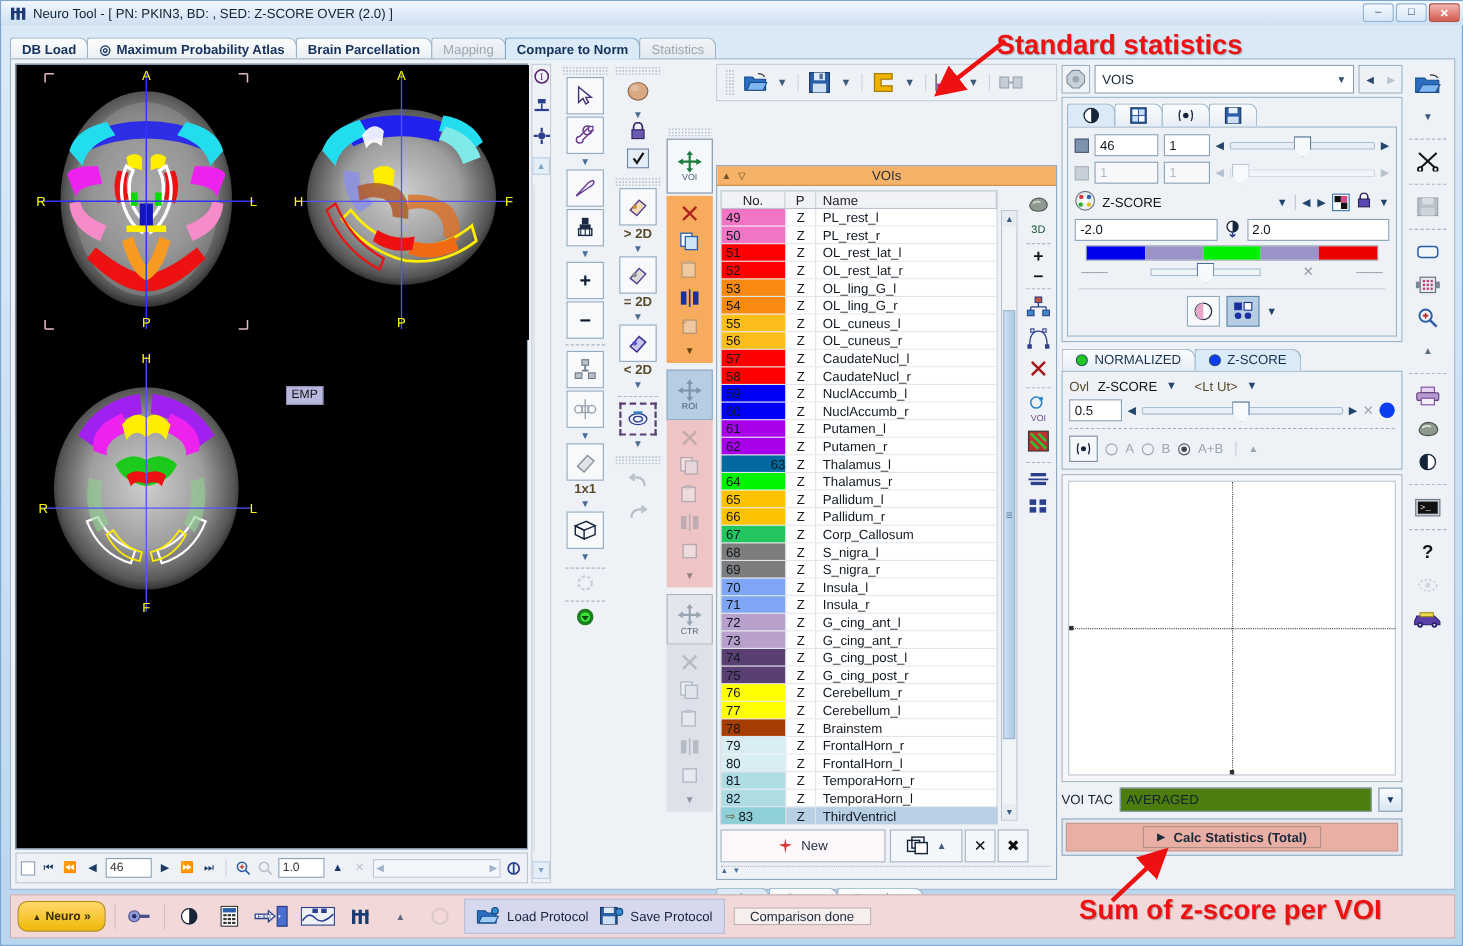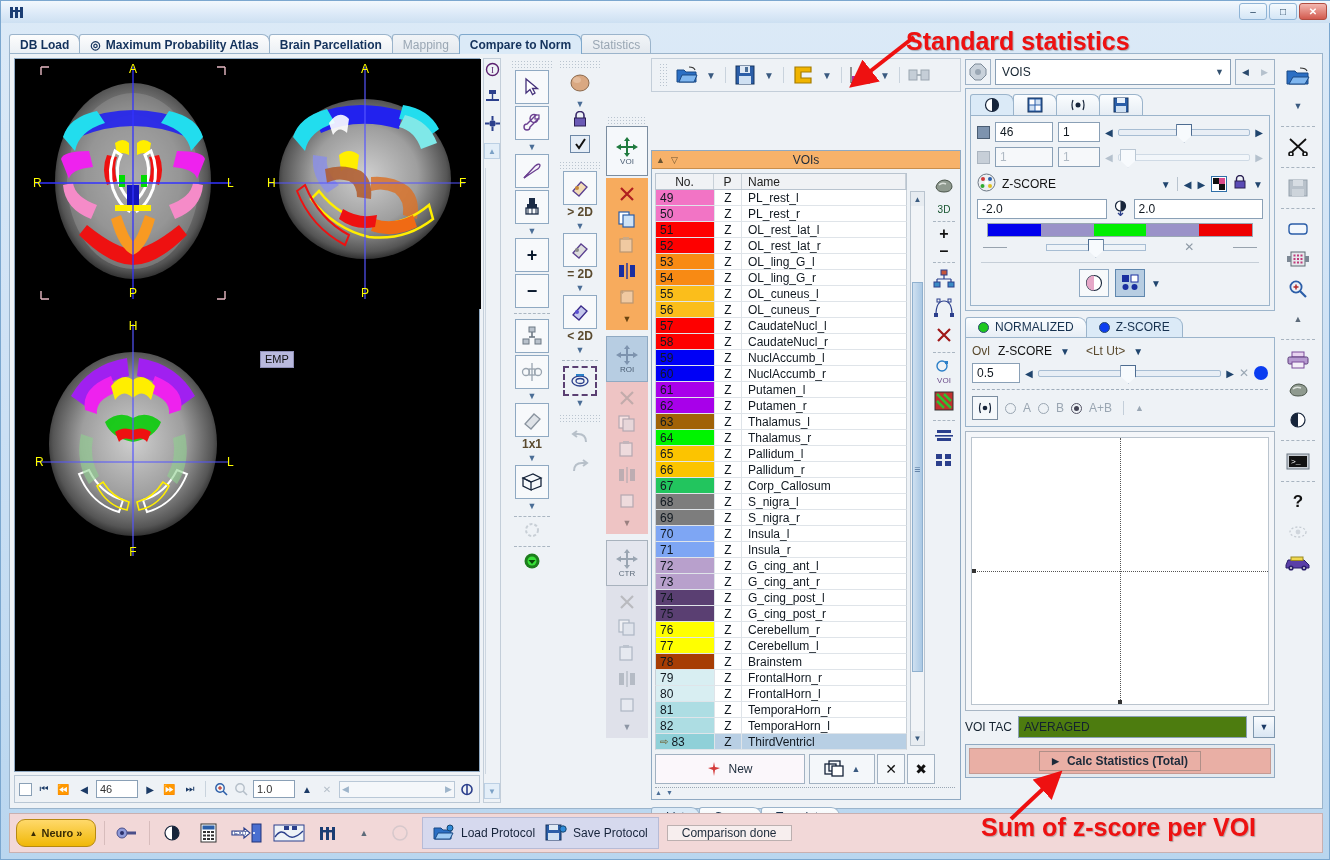--- a/index.html
+++ b/index.html
@@ -229,20 +229,21 @@
 
   <div id="titlebar">
     <span class="appicon">
       <svg width="15" height="15" viewBox="0 0 15 15">
           <rect x="1" y="2" width="3" height="11" fill="#1b3d73"></rect>
           <rect x="6" y="2" width="3" height="11" fill="#1b3d73"></rect>
           <rect x="11" y="2" width="3" height="11" fill="#1b3d73"></rect>
           <rect x="1" y="5" width="13" height="2" fill="#1b3d73"></rect>
         </svg>
     </span>
+    <span class="ttl">Neuro Tool - [ PN: PKIN3, BD: , SED: Z-SCORE OVER (2.0) ]</span>
     <div id="wincontrols">
       <div class="wbtn">–</div>
       <div class="wbtn">□</div>
       <div class="wbtn close">✕</div>
     </div>
   </div>
 
   <div id="tabstrip">
     <div class="tab">
       <span>DB Load</span>
@@ -864,21 +865,21 @@
               <div class="nm">Putamen_l</div>
             </div>
             <div class="trow">
               <div class="n" style="background: rgb(168, 0, 234);">
                 <span>62</span>
               </div>
               <div class="p">Z</div>
               <div class="nm">Putamen_r</div>
             </div>
             <div class="trow">
-              <div class="n" style="background: #a16207;">
+              <div class="n" style="background: #0369a1; justify-content: flex-end;">
                 <span>63</span>
               </div>
               <div class="p">Z</div>
               <div class="nm">Thalamus_l</div>
             </div>
             <div class="trow">
               <div class="n" style="background: rgb(0, 244, 0);">
                 <span>64</span>
               </div>
               <div class="p">Z</div>

